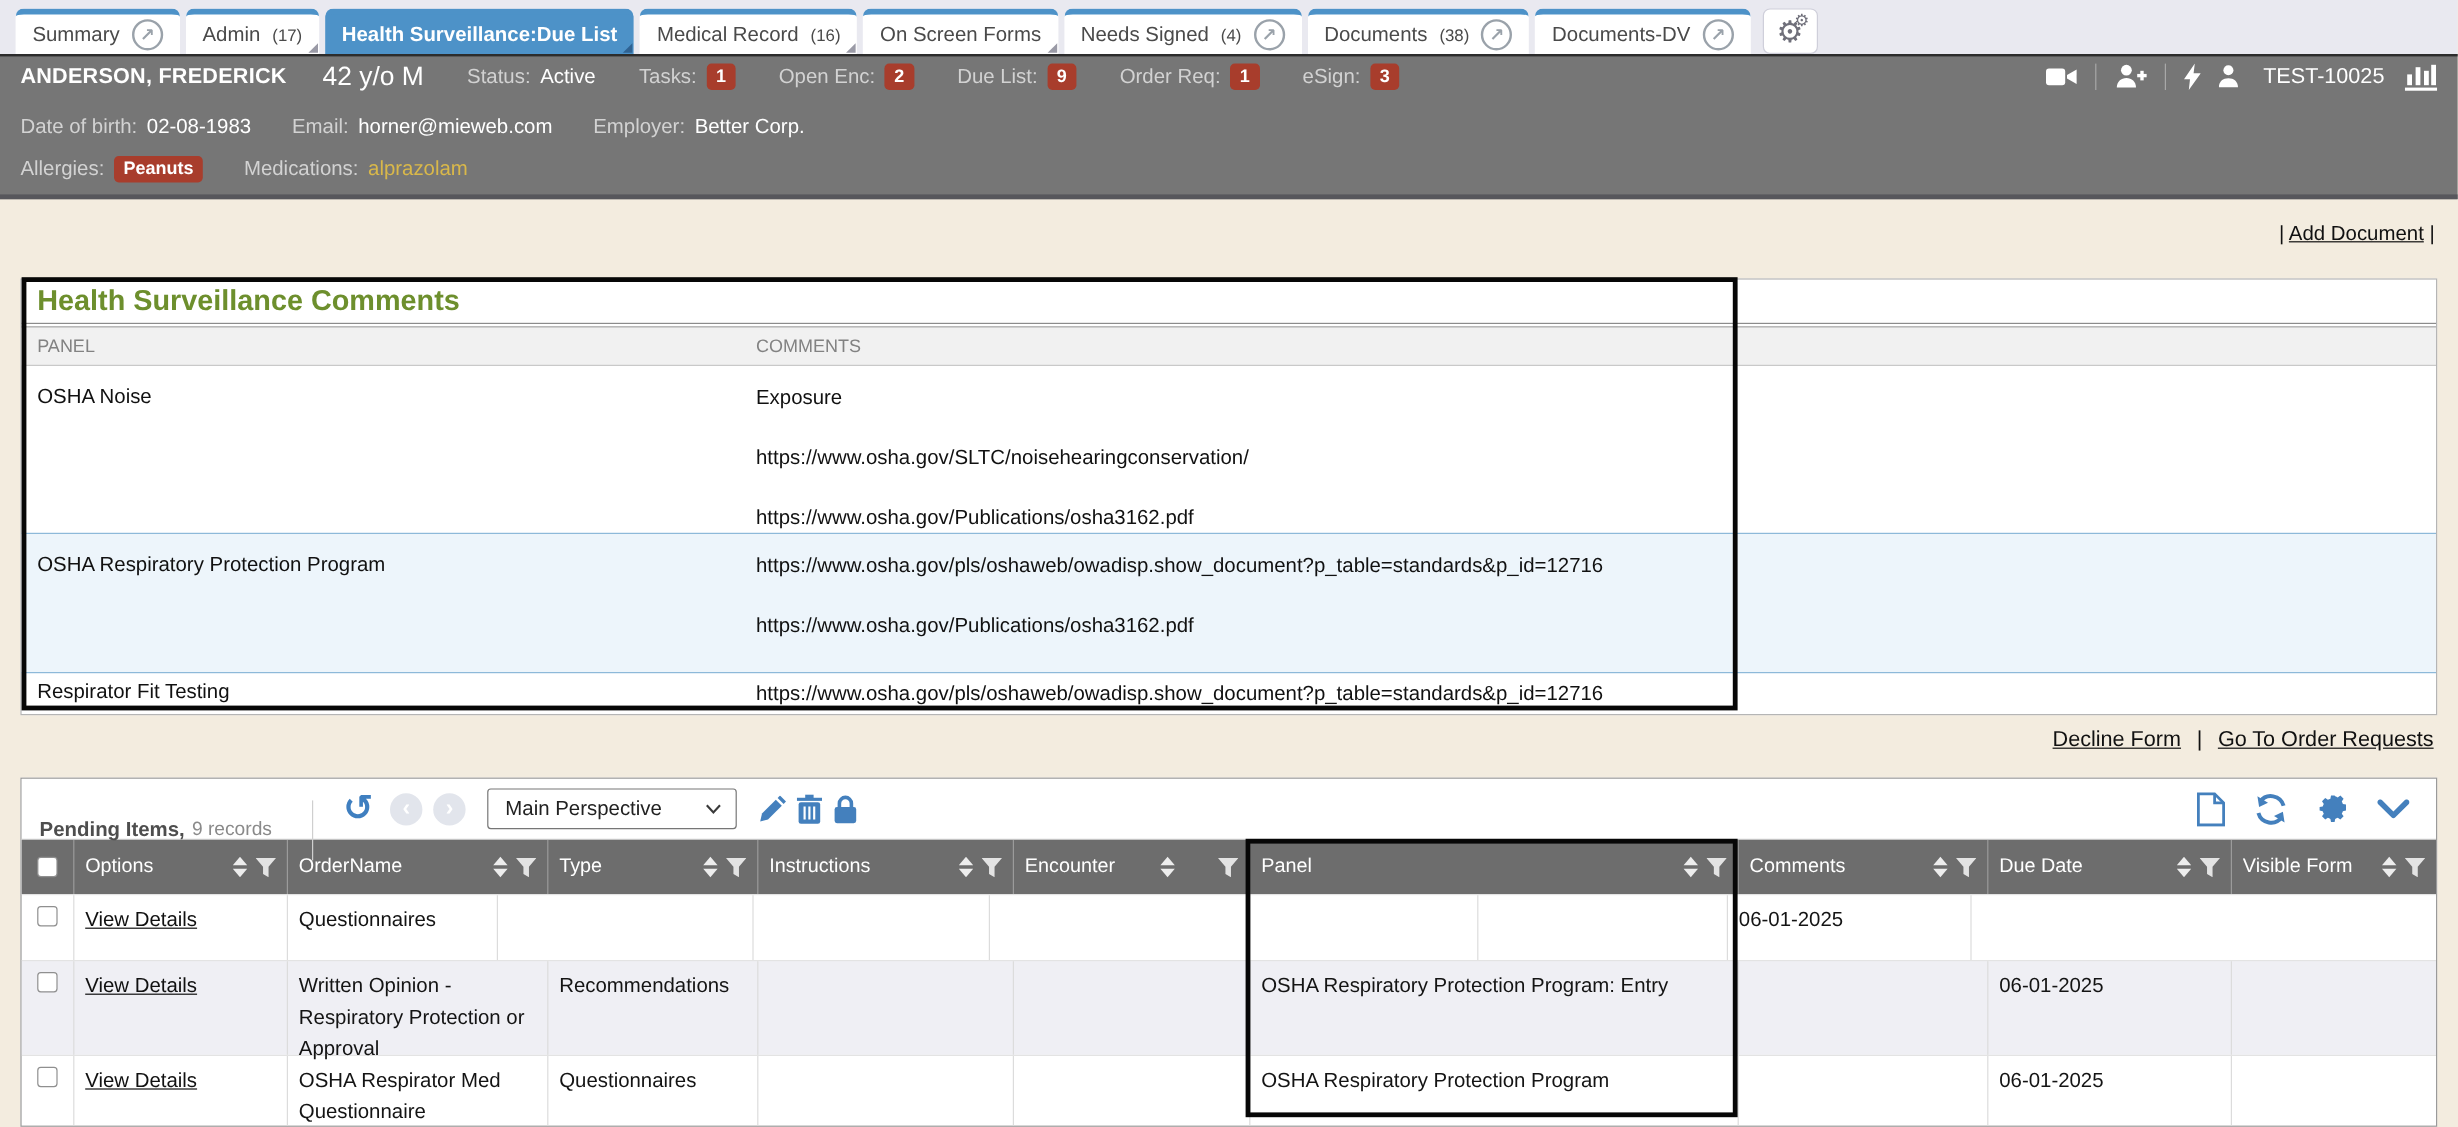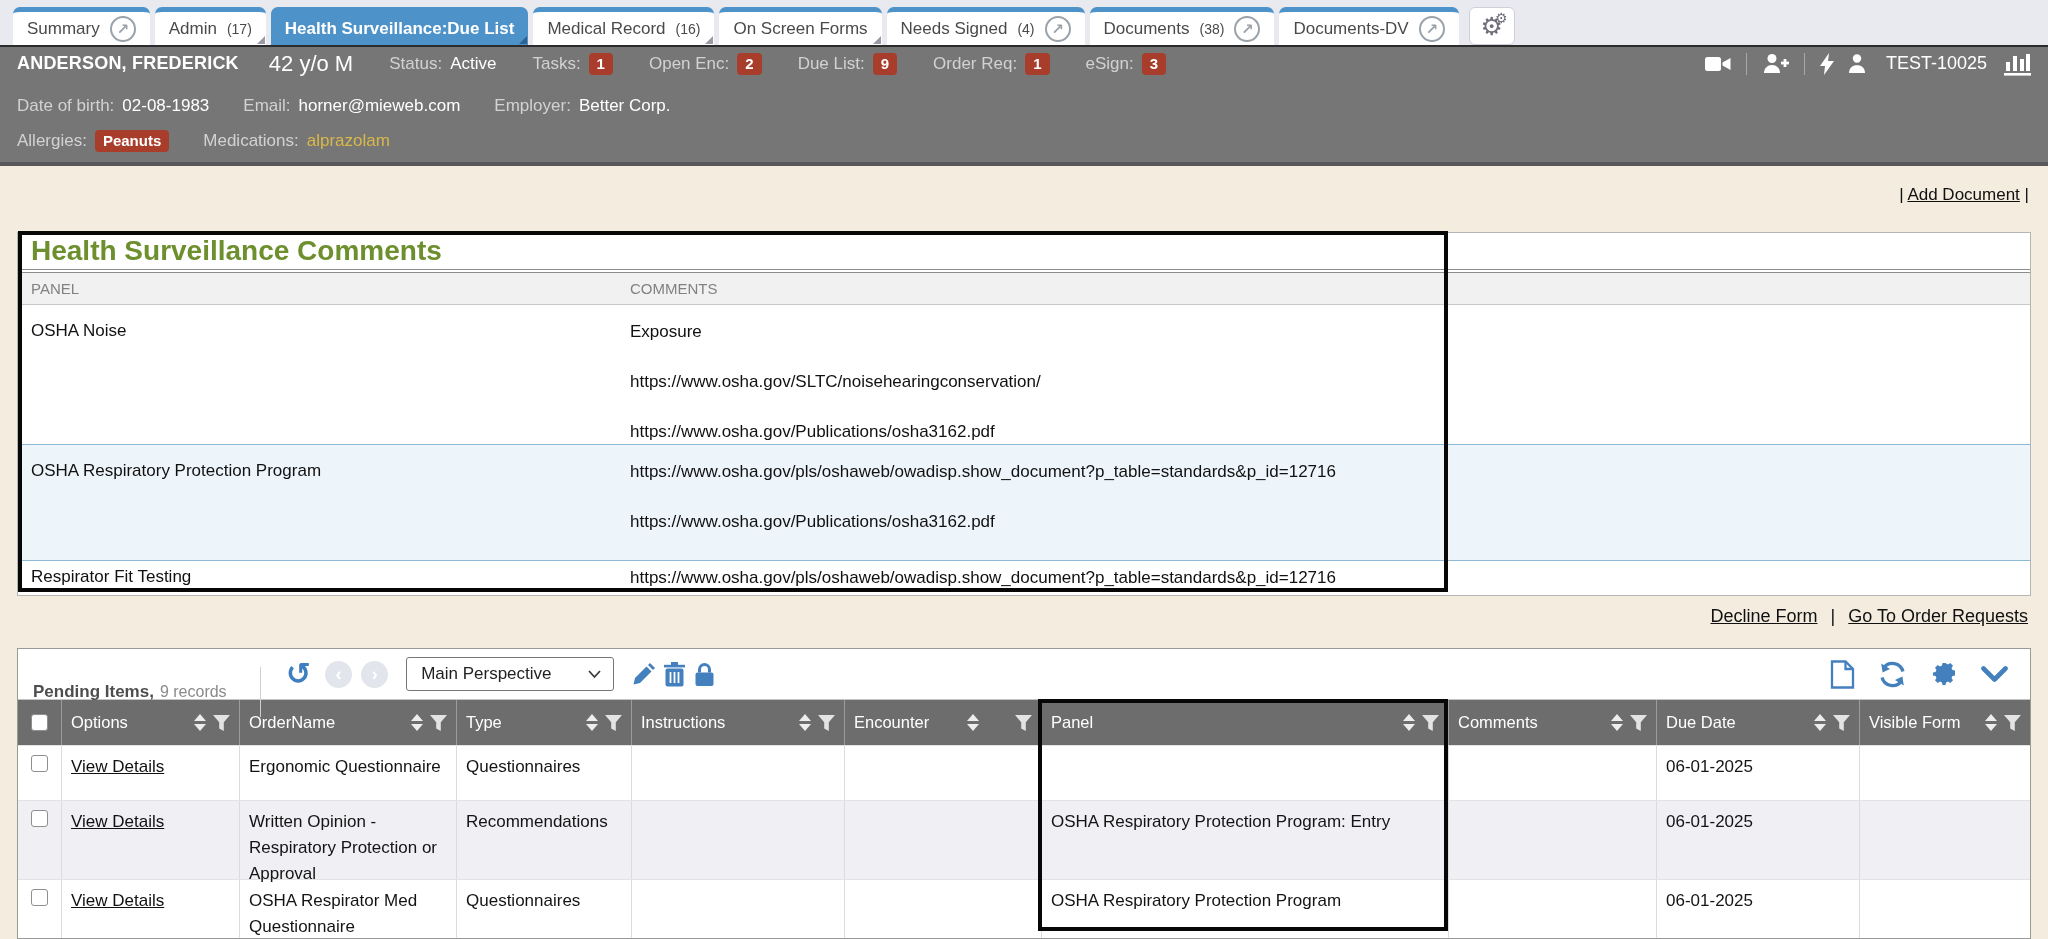--- a/index.html
+++ b/index.html
@@ -58,21 +58,21 @@
   
   .add-doc { position:absolute; top:185px; right:19px; font-size:17px; color:#111; }
   .add-doc a, .action-links a { color:#111; text-decoration:underline; cursor:pointer; }
   .action-links { position:absolute; top:606px; right:20px; font-size:18px; color:#111; }
   .action-links .sep { margin:0 8px; }
 
   
   .comments-panel { position:absolute; left:17px; top:232px; width:2014px;
     background:#fff; border:1px solid #b5b5b5; }
   .cp-title { height:36px; display:flex; align-items:center; padding:0 13px;
-    color:#6d8f2d; font-size:28px; font-weight:bold; }
+    color:#6d8f2d; font-size:24px; font-weight:bold; }
   .cp-divider { height:4px; border-top:1px solid #8c8c8c; border-bottom:1px solid #8c8c8c; }
   .cp-header { display:flex; background:#f1f1f1; border-bottom:1px solid #c9c9c9;
     height:32px; align-items:center; color:#828282; font-size:15px; }
   .cp-col-panel { width:602px; padding-left:13px; flex-shrink:0; }
   .cp-col-comments { flex:1; padding-left:10px; }
   .cp-row { display:flex; font-size:17px; color:#111; }
   .cp-row .cp-col-panel { padding-top:16px; }
   .cp-row .cp-col-comments { padding-top:16px; }
   .cp-row p { margin:0 0 28px; line-height:22px; }
   .cp-r1 { height:139px; }
@@ -475,21 +475,20 @@
           <path d="M0 0h17l-6.2 7.2V16l-4.6-2.6V7.2z" fill="#e3e3e3"></path>
         </svg>
     </div>
   </div>
 
   <div class="pp-row r1">
     <div class="bcell col-cb">
         <input type="checkbox" class="cbx" style="">
       </div>
     <div class="bcell col-options"><a class="vd-link">View Details</a></div>
-    <div class="bcell col-ordername">Ergonomic Questionnaire</div>
     <div class="bcell col-type">Questionnaires</div>
     <div class="bcell col-instructions"></div>
     <div class="bcell col-encounter"></div>
     <div class="bcell col-panel"></div>
     <div class="bcell col-comments"></div>
     <div class="bcell col-duedate">06-01-2025</div>
     <div class="bcell col-visible"></div>
   </div>
   <div class="pp-row r2">
     <div class="bcell col-cb">

